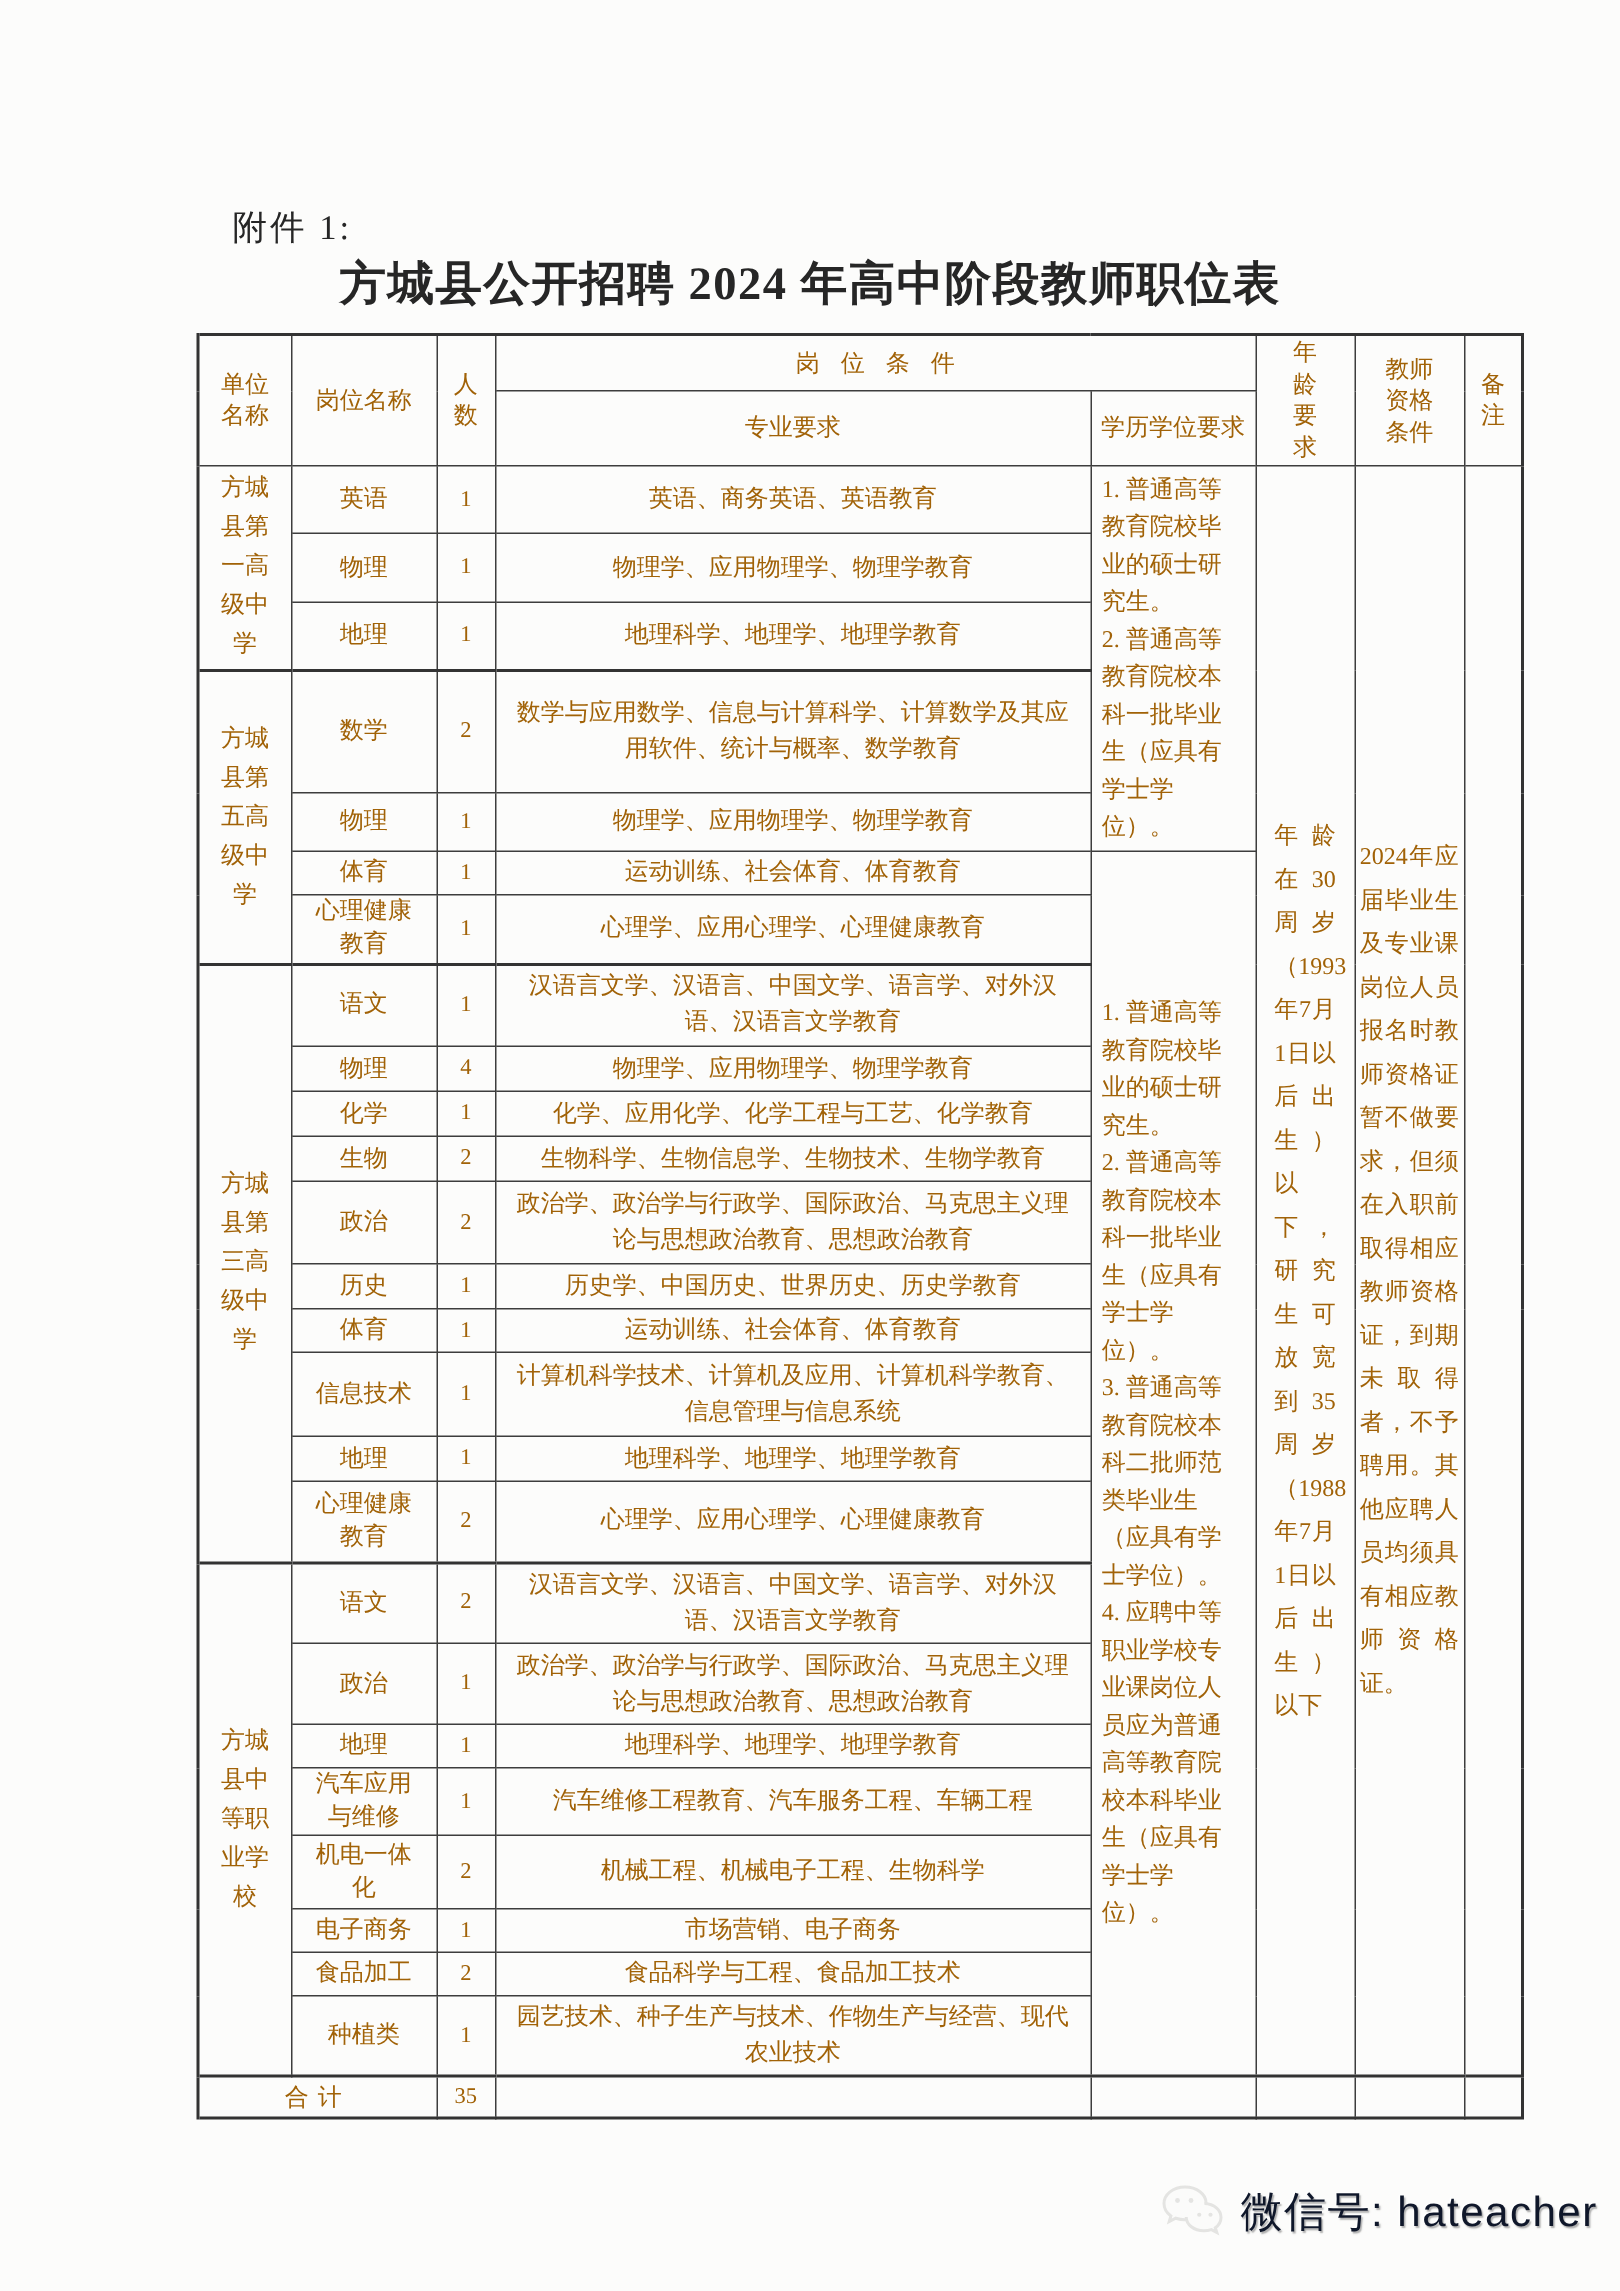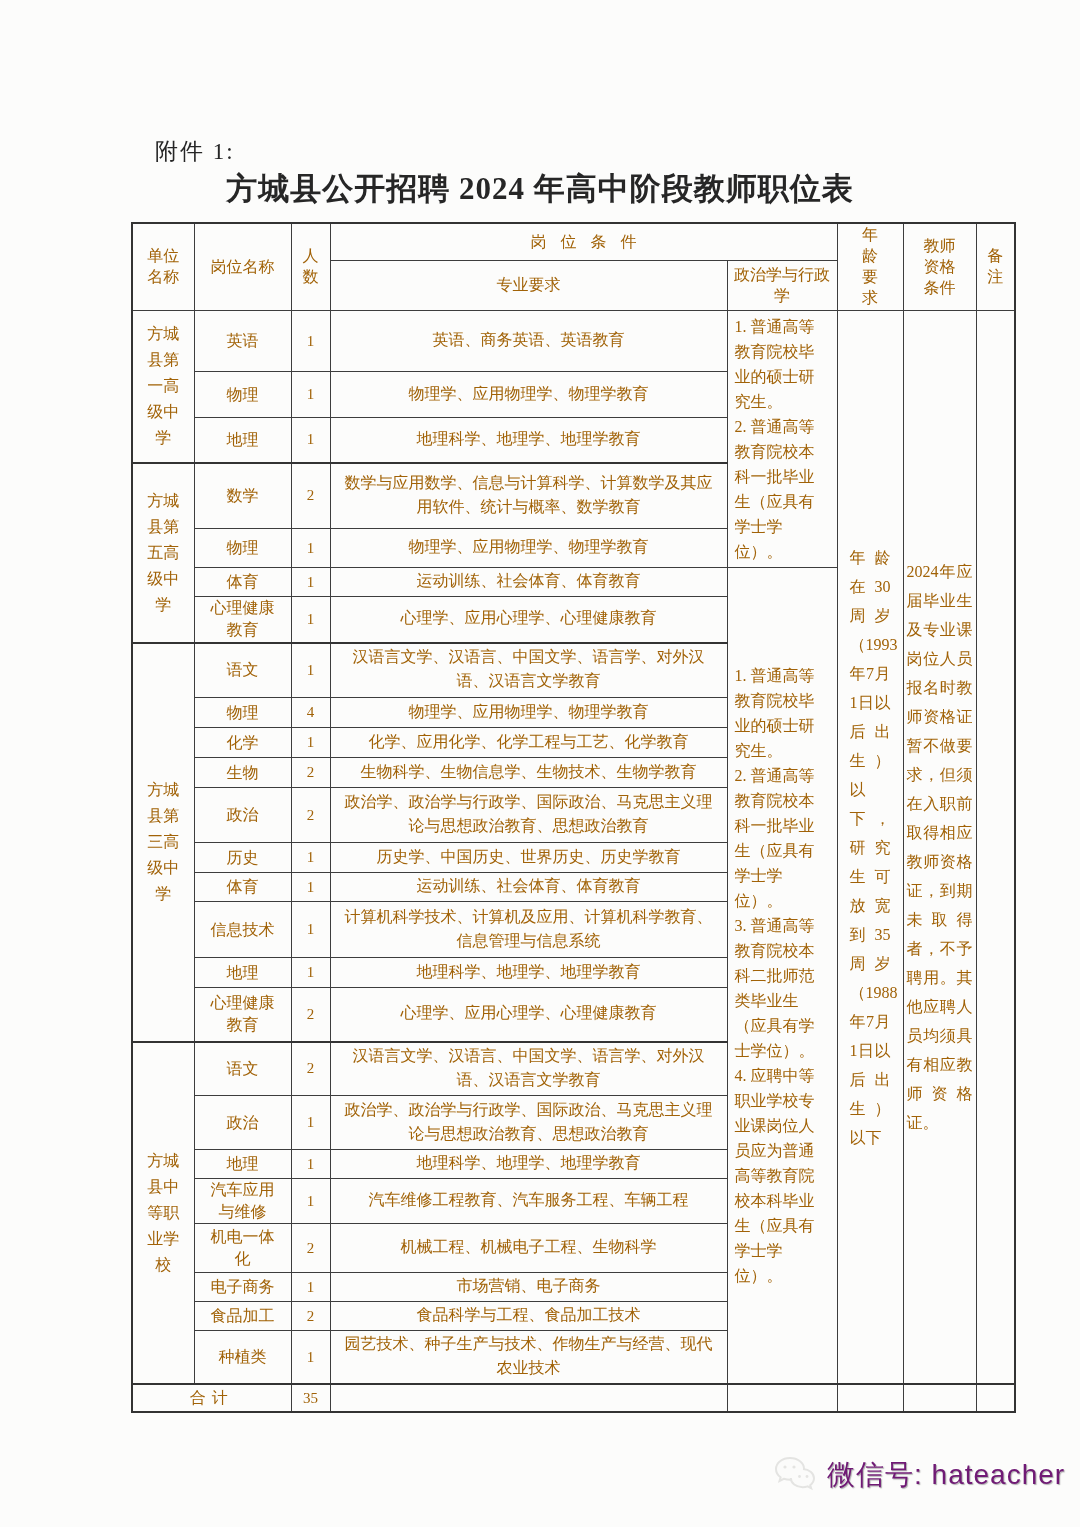--- a/index.html
+++ b/index.html
@@ -48,21 +48,21 @@
     white-space:pre-wrap;font-size:16px;margin-top:24px;
   }
   td.degree-a{vertical-align:top;}
   td.degree-b{vertical-align:middle;}
   td.age-cell{padding:0 12px;line-height:29px;text-align:justify;margin-top:32px;}
   td.qual-cell{padding:0 3px;line-height:29px;text-align:justify;}
   td.remark-cell{padding:0 10px;}
   .watermark{
     position:absolute;left:773px;top:1455px;
     display:flex;align-items:center;gap:10px;
-    color:#701a75;
+    color:#0f172a;
     text-shadow:1px 1px 1px rgba(110,110,110,.55), -1px -1px 1px rgba(255,255,255,.9);
     font-family:"Liberation Sans","DejaVu Sans",sans-serif;
   }
   .watermark .wm-text{font-size:28px;letter-spacing:1px;}
   .wm-icon{width:44px;height:40px;display:block;}
 </style>
 </head>
 <body>
 
 <div class="attachment">附件 1:</div>
@@ -84,25 +84,25 @@
       <th class="h-unit outer-l" rowspan="2">单位名称</th>
       <th class="h-pos" rowspan="2">岗位名称</th>
       <th class="h-count" rowspan="2">人数</th>
       <th class="conditions-header" colspan="2">岗位条件</th>
       <th class="h-age" rowspan="2">年龄要求</th>
       <th class="h-qual" rowspan="2">教师资格条件</th>
       <th class="h-remark outer-r" rowspan="2">备注</th>
     </tr>
     <tr style="height:50px">
       <th>专业要求</th>
-      <th>政治学与行政学</th>
+      <th>学历学位要求</th>
     </tr>
   </thead>
   <tbody>
-    <tr style="height:61px">
+    <tr style="height:45px">
       <td class="unit-cell outer-l" rowspan="3">方城县第一高级中学</td>
       <td class="position-cell">英语</td>
       <td class="count-cell">1</td>
       <td class="major-cell">英语、商务英语、英语教育</td>
       <td class="degree-cell degree-a" rowspan="5">1. 普通高等教育院校毕业的硕士研究生。
 2. 普通高等教育院校本科一批毕业生（应具有学士学位）。</td>
       <td class="age-cell" rowspan="25">年龄在30周岁（1993年7月1日以后出生）以下，研究生可放宽到35周岁（1988年7月1日以后出生）以下</td>
       <td class="qual-cell" rowspan="25">2024年应届毕业生及专业课岗位人员报名时教师资格证暂不做要求，但须在入职前取得相应教师资格证，到期未取得者，不予聘用。其他应聘人员均须具有相应教师资格证。</td>
       <td class="remark-cell outer-r" rowspan="25"></td>
     </tr>

